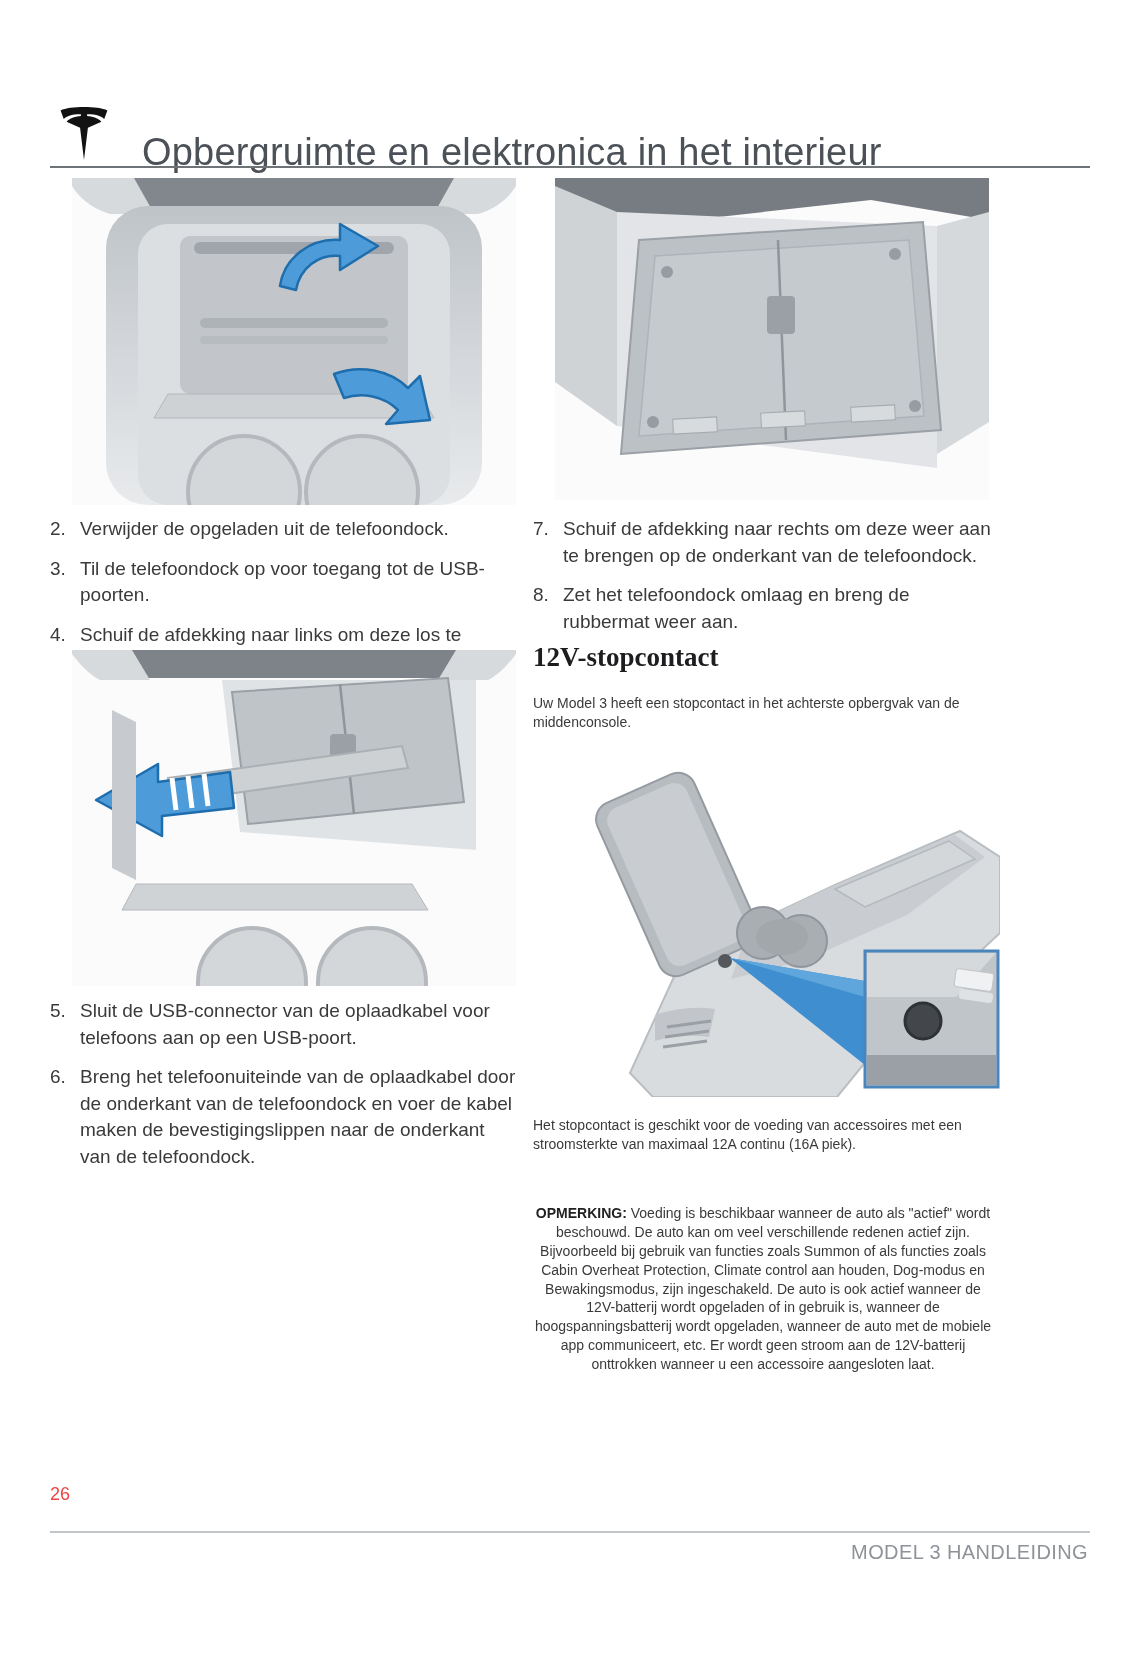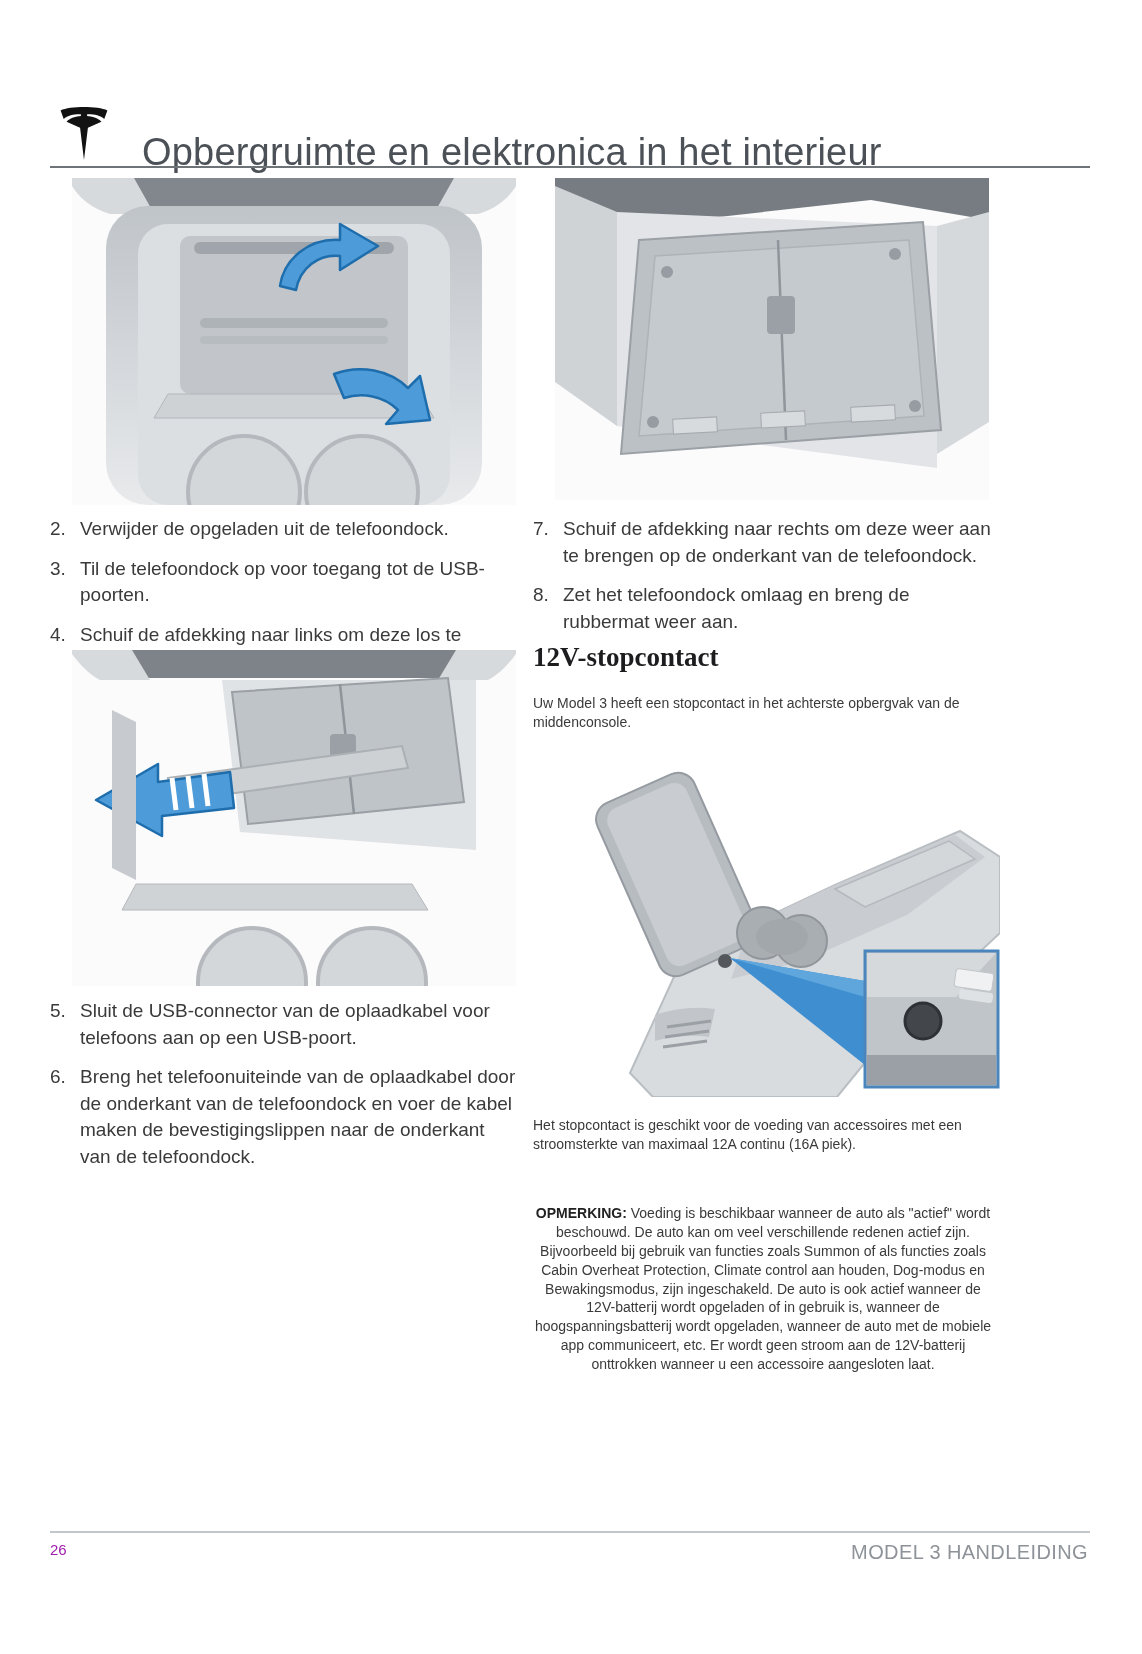--- a/index.html
+++ b/index.html
@@ -16,21 +16,21 @@
   .steps{position:absolute;font-size:19px;line-height:1.4;}
   .step{display:flex;margin-bottom:13px;}
   .step-num{width:30px;flex:none;}
   .step-text{flex:1;}
   
   .h2{position:absolute;font-size:27px;font-weight:bold;color:#1d1d1f;}
   .par{position:absolute;font-size:14px;line-height:1.38;}
   .note b{color:#222;}
   
   .footer-rule{position:absolute;left:50px;top:1531px;width:1040px;height:2px;background:#c3c6c9;}
-  .footer-left{position:absolute;left:50px;top:1541px;font-size:15px;color:#a21caf;}
+  .footer-left{position:absolute;left:50px;top:1484px;font-size:18px;color:#ef4444;}
   .footer-right{position:absolute;right:54px;top:1541px;font-size:20px;color:#8e9399;letter-spacing:.4px;}
 </style>
 </head>
 <body>
 
 <div class="page">
 
   <div class="logo">
     <svg viewBox="0 0 40 44" aria-hidden="true">
       <path fill="#121212" d="M2,5 C9,1.5 31,1.5 38,5 L35.6,11.5 C32.5,8.6 26.5,7.6 22.4,7.9 L22.4,9.2 C26.2,9.4 30.6,10.6 33.4,13.6 L20,19.6 L6.6,13.6 C9.4,10.6 13.8,9.4 17.6,9.2 L17.6,7.9 C13.5,7.6 7.5,8.6 4.4,11.5 Z"></path>

